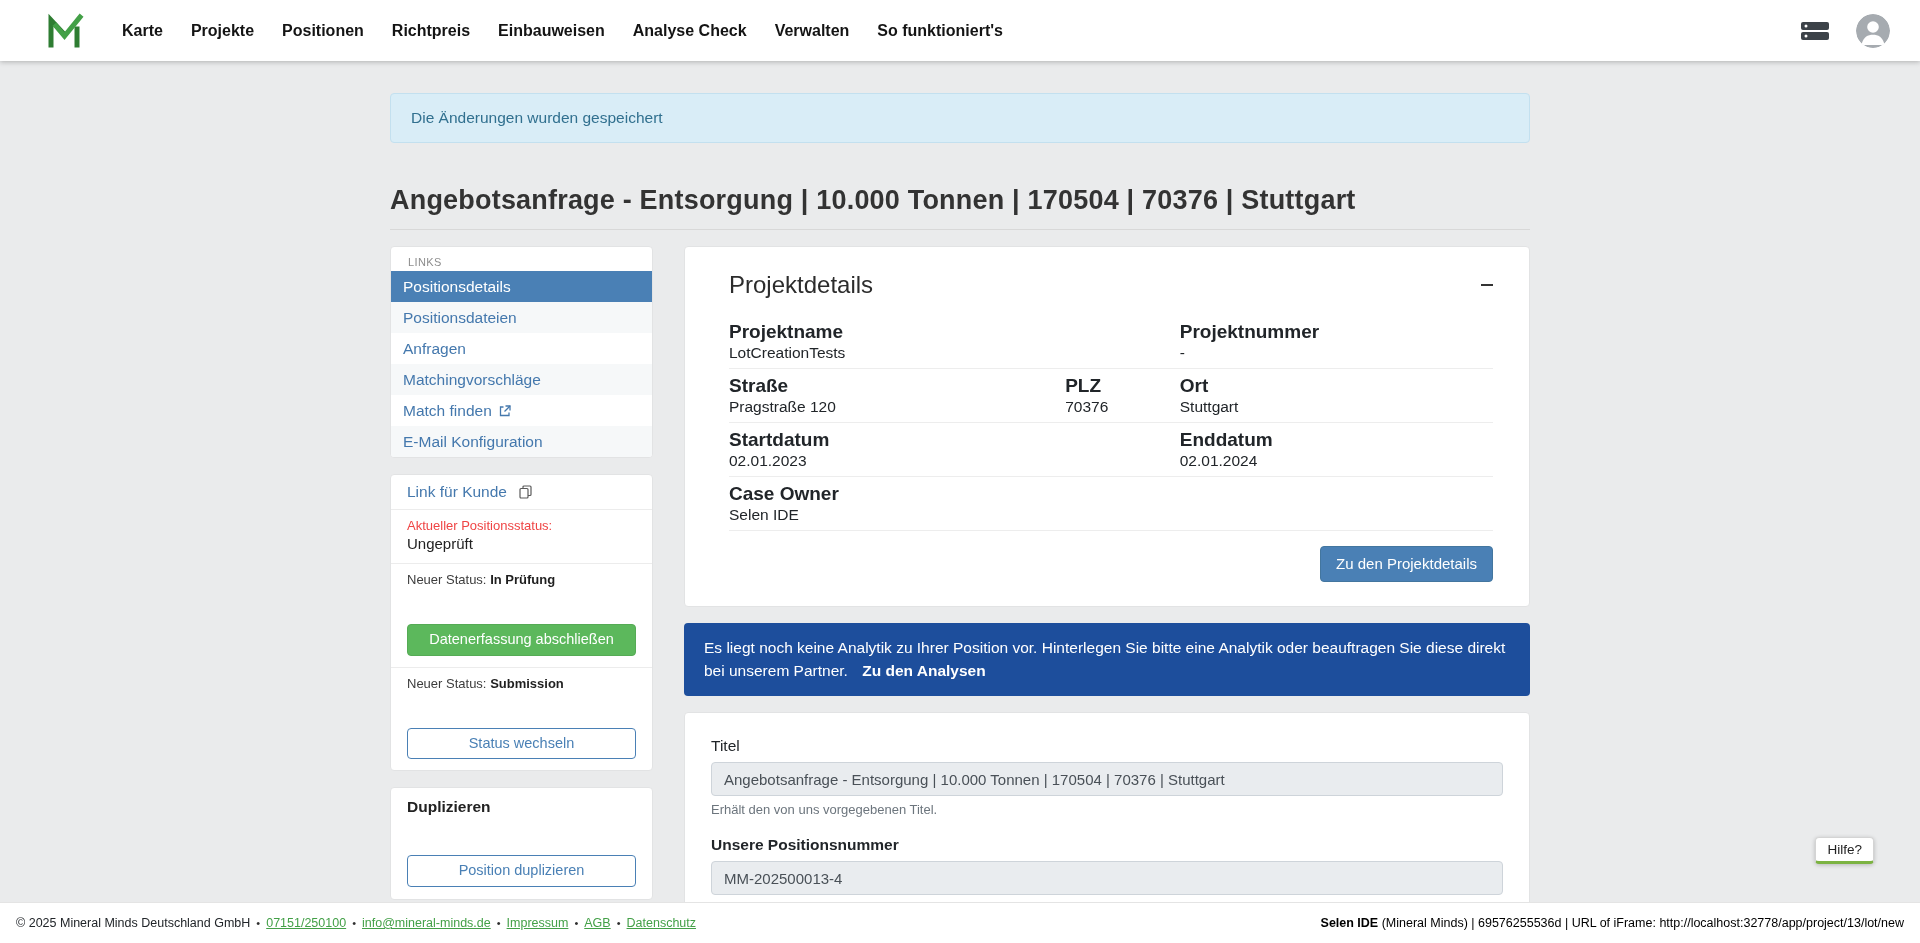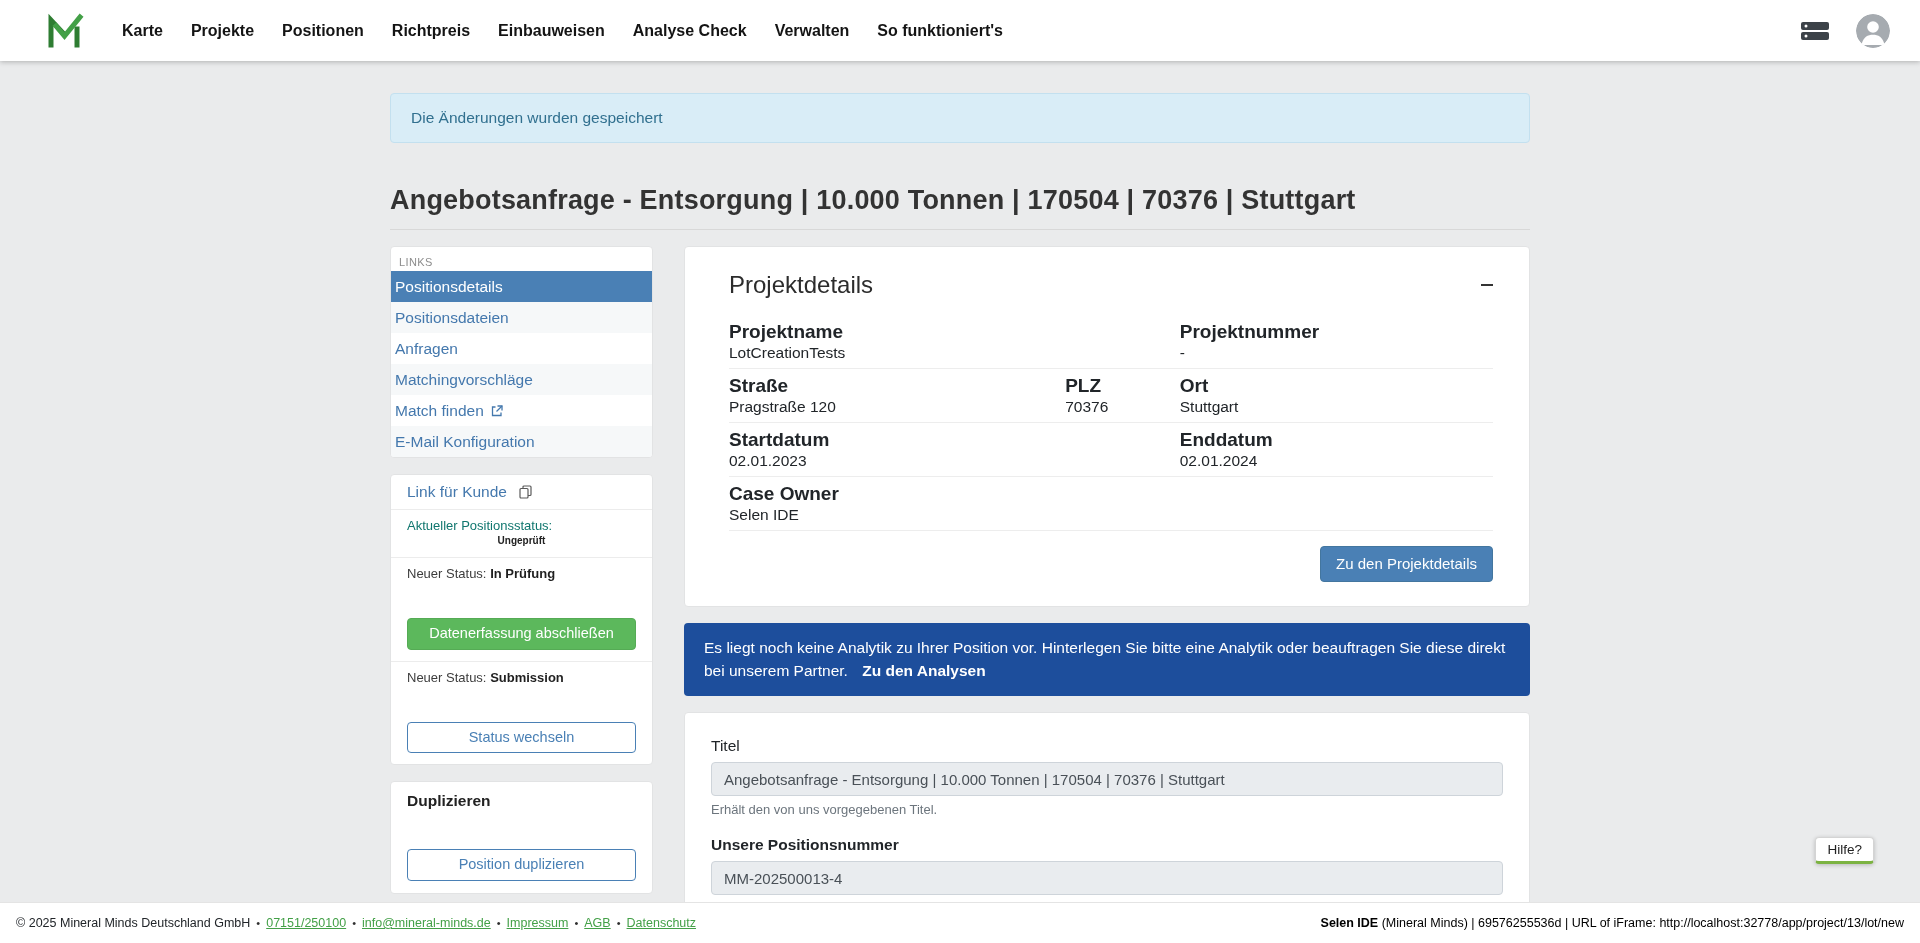--- a/index.html
+++ b/index.html
@@ -32,33 +32,33 @@
   .page-title { margin-top:42px; font-size:27px; font-weight:700; color:#333; letter-spacing:.2px; }
   .title-hr { border:0; border-top:1px solid #d8d8d8; margin:13px 0 16px; }
 
   .layout { display:flex; gap:31px; align-items:flex-start; }
   .sidebar { flex:0 0 263px; width:263px; }
   .main-col { flex:1 1 auto; min-width:0; }
 
   .card { background:#fff; border:1px solid #e2e3e4; border-radius:4px; margin-bottom:16px; overflow:hidden; }
 
   
-  .links-header { padding:9px 8px 3px; font-size:11px; color:#8d8d8d; letter-spacing:.4px; }
-  .side-item { display:flex; align-items:center; gap:7px; padding:5px 4px; min-height:31px;
+  .links-header { padding:9px 17px 3px; font-size:11px; color:#8d8d8d; letter-spacing:.4px; }
+  .side-item { display:flex; align-items:center; gap:7px; padding:5px 12px; min-height:31px;
     font-size:15.5px; color:#4478ad; cursor:pointer; }
   .side-item.shade { background:#f6f8f9;text-align:right; }
   .side-item.active { background:#4a80b5; color:#fff; font-weight:400; }
 
   
   .link-row { display:flex; align-items:center; gap:12px; padding:8px 16px; border-bottom:1px solid #ececec;
     font-size:15.5px; color:#4478ad; cursor:pointer; }
   .sec { padding:8px 16px 11px; border-bottom:1px solid #ececec; }
   .sec:last-child { border-bottom:0; }
-  .small-muted { font-size:13px; color:#0f766e; }
-  .status-current { font-size:10px; font-weight:700; margin-top:2px; color:#222;text-align:center; }
+  .small-muted { font-size:13px; color:#ef4444; }
+  .status-current { font-size:15px; font-weight:400; margin-top:2px; color:#222; }
   .new-status { font-size:13px; color:#3c3c3c; margin-bottom:6px; }
   .new-status b { font-weight:700; color:#1f1f1f; }
 
   .btn { display:inline-flex; align-items:center; justify-content:center; border-radius:4px;
     font-size:14.5px; cursor:pointer; line-height:1.35; }
   .btn-block { width:100%; padding:5px 10px;margin-top:31px; }
   .btn-success { background:#5cb85c; border:1px solid #55ab55; color:#fff; }
   .btn-outline-primary { background:#fff; border:1px solid #4a80b5; color:#4a80b5; }
   .btn-outline-danger { background:#fff; border:1px solid #dc3545; color:#333; gap:8px; }
   .btn-primary { background:#4a80b5; border:1px solid #43769f; color:#fff; padding:7px 15px; font-size:15px; }

